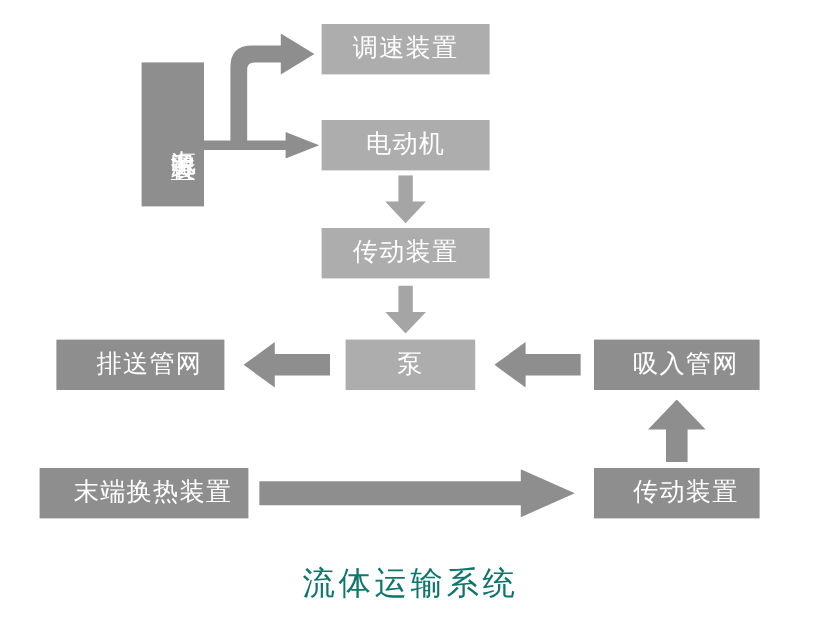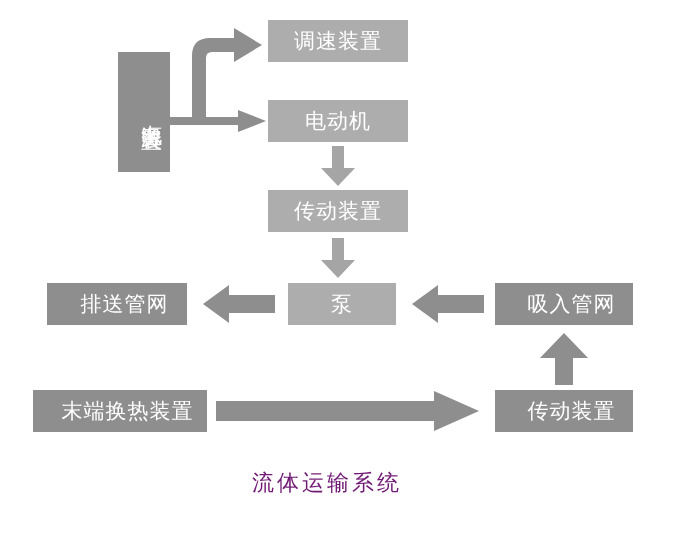--- a/index.html
+++ b/index.html
@@ -39,22 +39,22 @@
     text-orientation: upright;
     letter-spacing: 2px;
   }
   .arrow {
     position: absolute;
   }
   .arrow svg { display: block; }
   .caption {
     position: absolute;
     font-family: "DejaVu Serif", "Liberation Serif", serif;
-    font-size: 22px;
-    color: #701a75;
+    font-size: 27px;
+    color: #0f766e;
     letter-spacing: 3px;
     white-space: nowrap;
     user-select: none;
   }
 </style>
 </head>
 <body>
 
 <div id="diagram">
 

